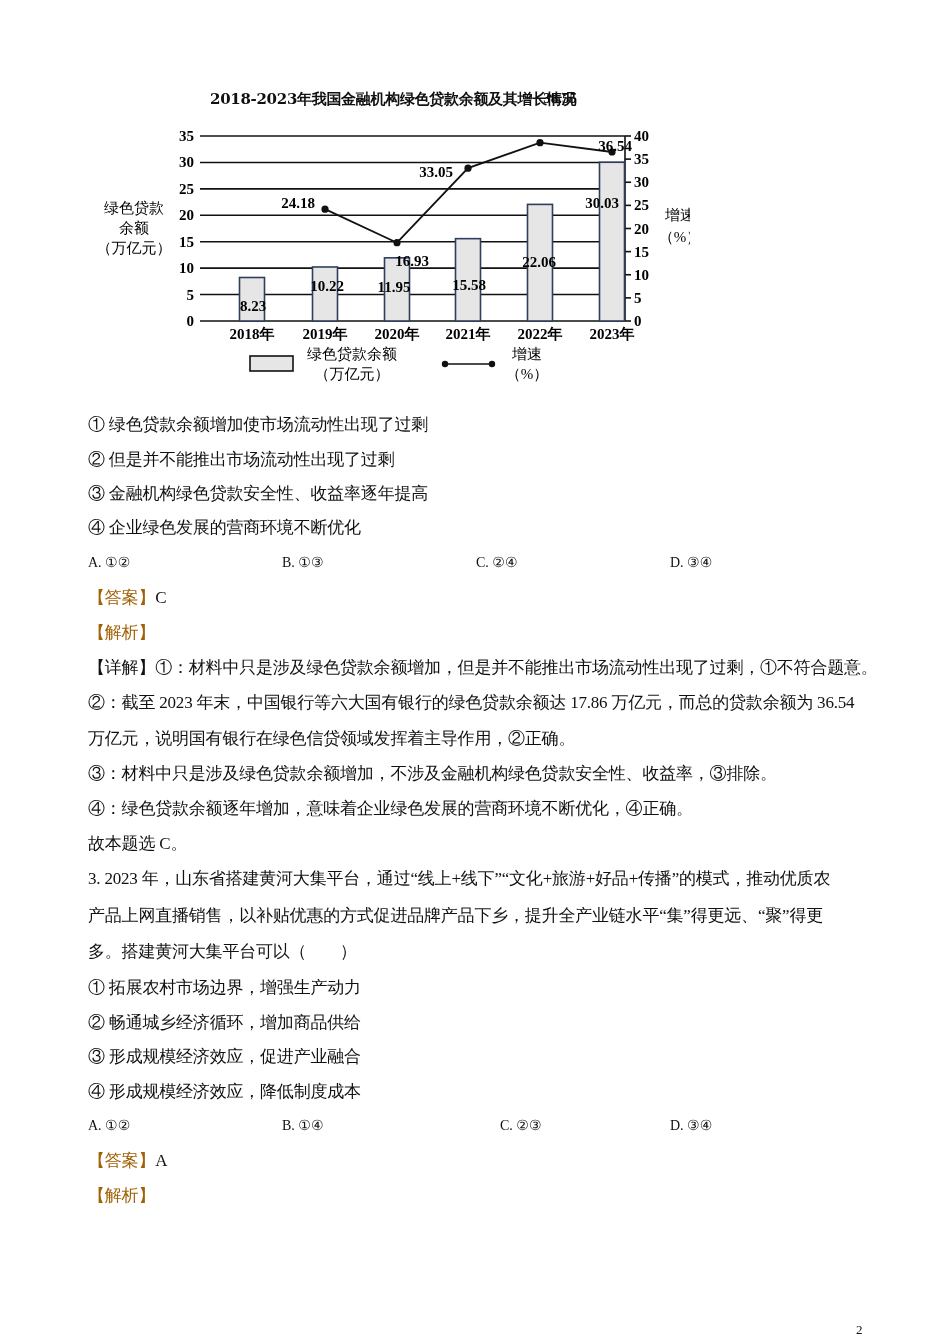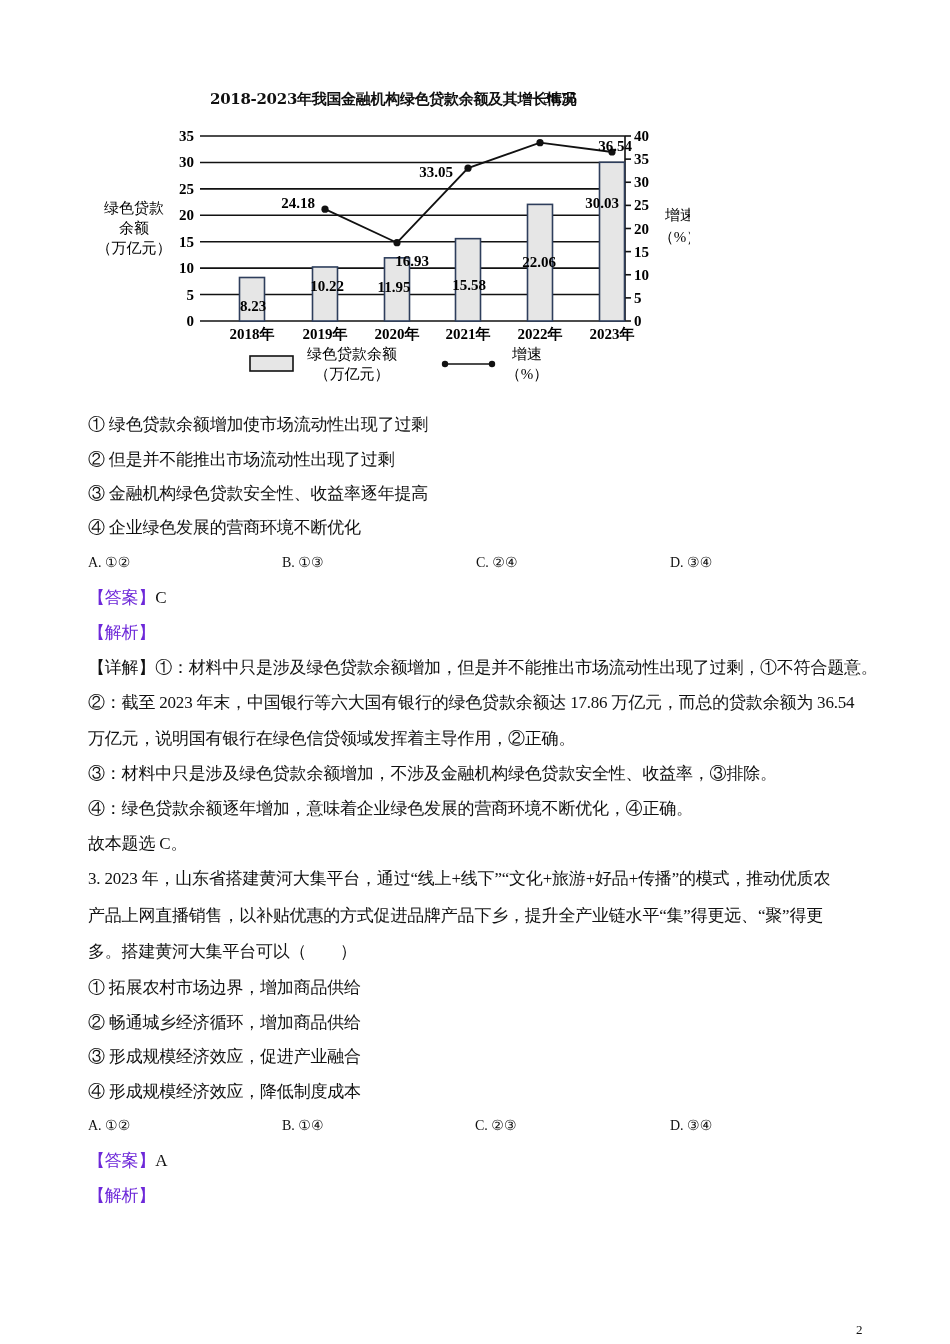--- a/index.html
+++ b/index.html
@@ -6,21 +6,21 @@
   body { width:950px; height:1344px; position:relative; overflow:hidden;
          font-family:"DejaVu Serif","Liberation Serif",serif; color:#111; }
   .chart-wrap { position:absolute; left:90px; top:82px; width:600px; height:310px; }
   .chart-title { position:absolute; left:120px; top:8px; font-size:15px; font-weight:bold;
                  font-family:"DejaVu Serif",serif; white-space:nowrap; letter-spacing:-0.3px; }
   svg text { font-family:"Liberation Serif","DejaVu Serif",serif; }
   .line { position:absolute; left:88px; font-size:17px; line-height:20px; white-space:nowrap;
           font-family:Liberation Serif, serif; letter-spacing:-0.2px; }
   .opt { position:absolute; font-size:14px; line-height:20px; white-space:nowrap;
          font-family:"Liberation Serif","DejaVu Serif",serif; }
-  .tag { color:#6d28d9; }
+  .tag { color:#a16207; }
   .page-num { position:absolute; left:856px; top:1322px; font-size:13px;
               font-family:"Liberation Serif",serif; }
 </style>
 </head>
 <body>
 
 <div class="chart-wrap">
   <div class="chart-title">2018-2023年我国金融机构绿色贷款余额及其增长情况</div>
   <svg id="chart-svg" width="600" height="310" viewBox="0 0 600 310">
       <line x1="110" y1="239" x2="535" y2="239" stroke="#111" stroke-width="1.6"></line>
@@ -122,28 +122,28 @@
 <div class="line" style="top:693px">②：截至 2023 年末，中国银行等六大国有银行的绿色贷款余额达 17.86 万亿元，而总的贷款余额为 36.54</div>
 <div class="line" style="top:729px">万亿元，说明国有银行在绿色信贷领域发挥着主导作用，②正确。</div>
 <div class="line" style="top:764px">③：材料中只是涉及绿色贷款余额增加，不涉及金融机构绿色贷款安全性、收益率，③排除。</div>
 <div class="line" style="top:799px">④：绿色贷款余额逐年增加，意味着企业绿色发展的营商环境不断优化，④正确。</div>
 <div class="line" style="top:834px">故本题选 C。</div>
 
 <div class="line" style="top:869px">3. 2023 年，山东省搭建黄河大集平台，通过“线上+线下”“文化+旅游+好品+传播”的模式，推动优质农</div>
 <div class="line" style="top:906px">产品上网直播销售，以补贴优惠的方式促进品牌产品下乡，提升全产业链水平“集”得更远、“聚”得更</div>
 <div class="line" style="top:942px">多。搭建黄河大集平台可以（　　）</div>
 
-<div class="line" style="top:978px">① 拓展农村市场边界，增加商品供给</div>
+<div class="line" style="top:978px">① 拓展农村市场边界，增强生产动力</div>
 <div class="line" style="top:1013px">② 畅通城乡经济循环，增加商品供给</div>
 <div class="line" style="top:1047px">③ 形成规模经济效应，促进产业融合</div>
 <div class="line" style="top:1082px">④ 形成规模经济效应，降低制度成本</div>
 
 <div class="opt" style="left:88px;top:1116px">A. ①②</div>
 <div class="opt" style="left:282px;top:1116px">B. ①④</div>
-<div class="opt" style="left:475px;top:1116px">C. ②③</div>
+<div class="opt" style="left:500px;top:1116px">C. ②③</div>
 <div class="opt" style="left:670px;top:1116px">D. ③④</div>
 
 <div class="line" style="top:1151px">
   <span class="tag">【答案】</span><span>A</span>
 </div>
 <div class="line tag" style="top:1186px">【解析】</div>
 
 <div class="page-num">2</div>
 
 </body></html>

